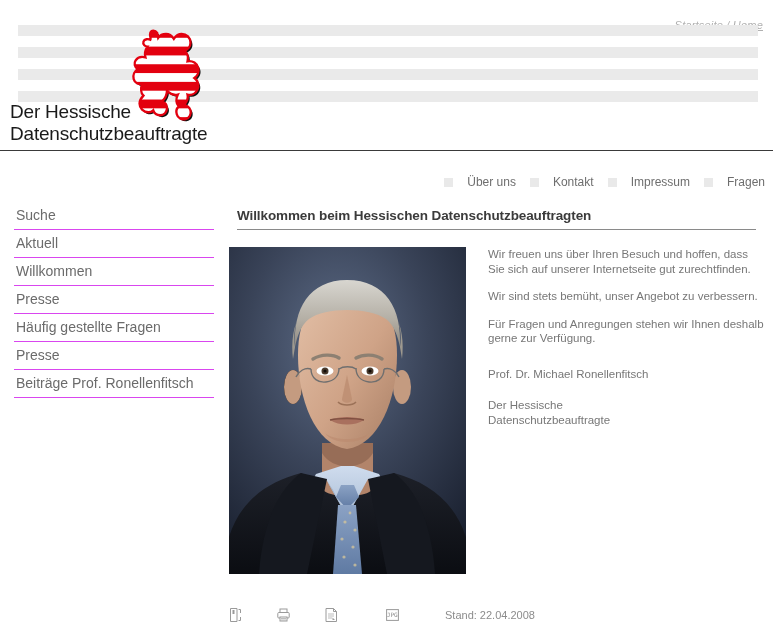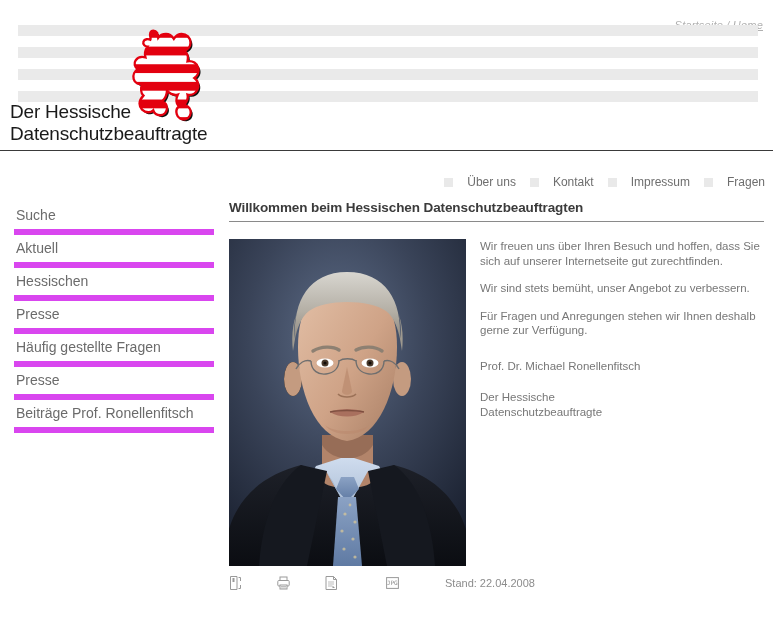--- a/index.html
+++ b/index.html
@@ -125,37 +125,37 @@
     left: 14px;
     top: 68px;
     width: 200px;
   }
   .side-item {
     display: block;
     font-size: 14px;
     color: #6b6b6b;
     text-decoration: none;
     padding: 4px 2px 5px 2px;
-    border-bottom: 6px solid #d946ef;
+    border-bottom: 1px solid #d946ef;
     white-space: nowrap;
     line-height: 18px;
   }
 
   
   .main {
     position: absolute;
     left: 229px;
     top: 66px;
     width: 535px;
   }
   .page-title {
     font-size: 13.5px;
     font-weight: bold;
     color: #3b3b3b;
-    margin: 0;
+    margin: 8px;
     padding: 0 0 6px 0;
     border-bottom: 1px solid #8a8a8a;
     white-space: nowrap;
     letter-spacing: -0.1px;
   }
 
   .main-cols {
     margin-top: 17px;
     position: relative;
     height: 330px;
@@ -174,33 +174,33 @@
   .photo svg { display: block; }
 
   
   .textcol {
     position: absolute;
     left: 251px;
     top: 0;
     width: 284px;
   }
   .textcol p {
-    margin: 0 0 13px 0;
+    margin: 0 0 13px 8px;
     font-size: 11.5px;
     line-height: 14.5px;
     color: #777777;
   }
   .textcol p.sig-name { margin-top: 21px; margin-bottom: 17px; }
   .textcol p.sig-org { margin-bottom: 0; }
 
   
   .toolbar {
     position: absolute;
     left: 0;
-    top: 336px;
+    top: 360px;
     display: flex;
     align-items: center;
     height: 16px;
     gap: 28px;
   }
   .tb-icon {
     width: 13px;
     height: 14px;
     margin-right: 7px;
     flex: none;
@@ -320,21 +320,21 @@
   </div>
 
   <div class="header-rule"></div>
 </div>
 
 <div class="content">
 
   <div class="sidebar">
     <a class="side-item" href="#">Suche</a>
     <a class="side-item" href="#">Aktuell</a>
-    <a class="side-item" href="#">Hessischen</a>
+    <a class="side-item" href="#">Willkommen</a>
     <a class="side-item" href="#">Presse</a>
     <a class="side-item" href="#">Häufig gestellte Fragen</a>
     <a class="side-item" href="#">Presse</a>
     <a class="side-item" href="#">Beiträge Prof. Ronellenfitsch</a>
   </div>
 
   <div class="main">
 
     <h1 class="page-title">Willkommen beim Hessischen Datenschutzbeauftragten</h1>
 

